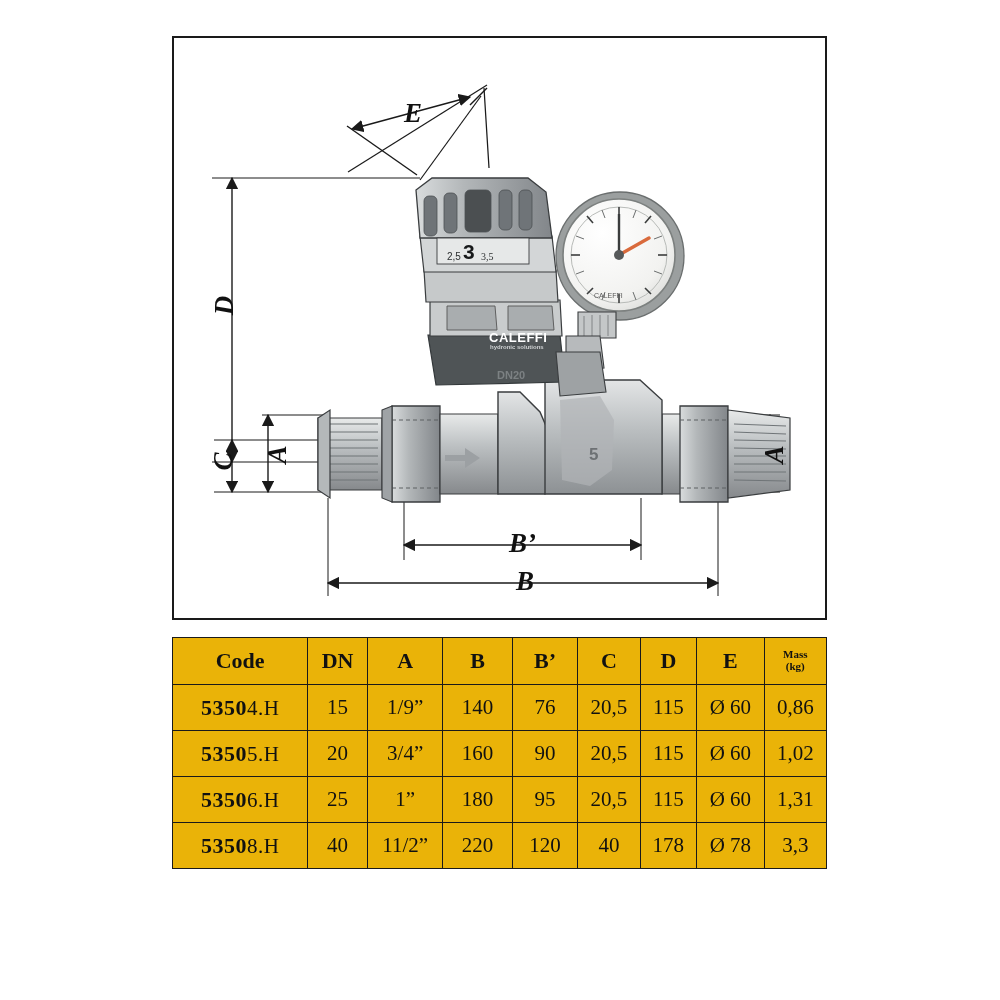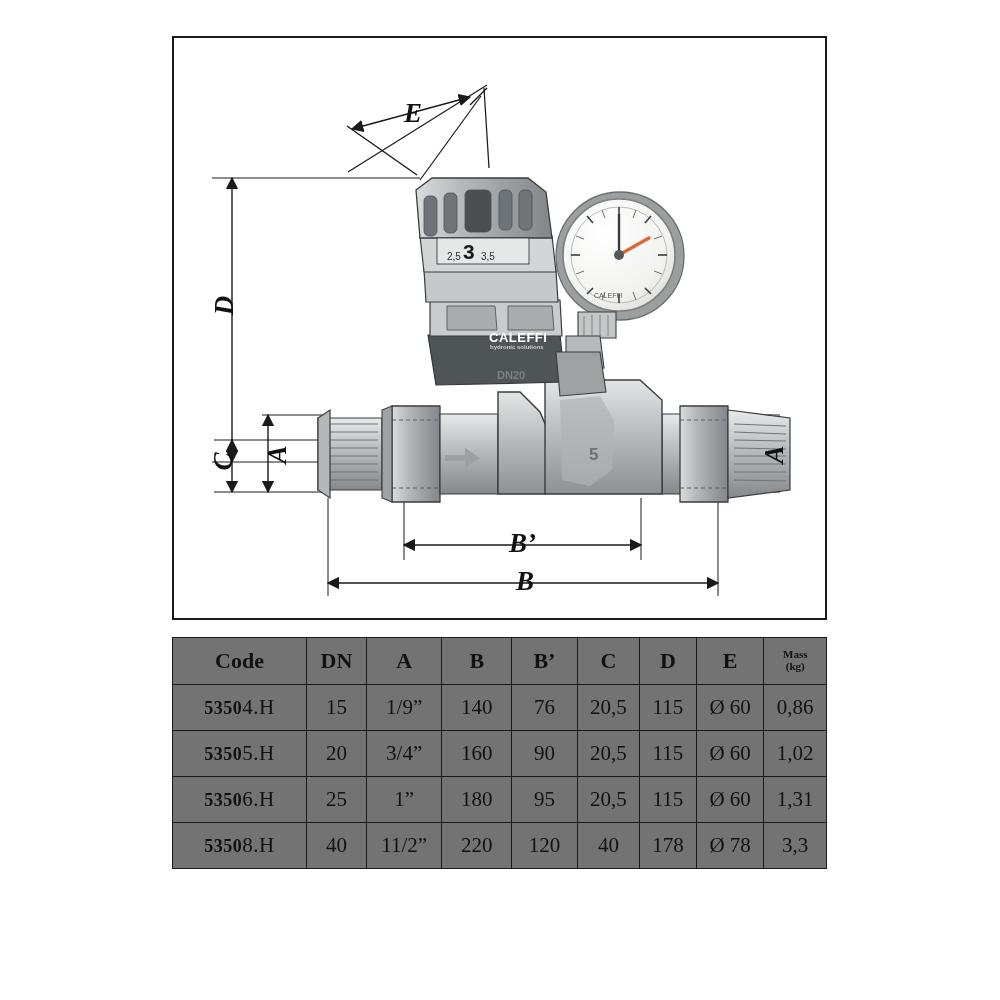--- a/index.html
+++ b/index.html
@@ -56,21 +56,21 @@
   }
 
   
   .spec-table {
     position: absolute;
     left: 172px;
     top: 637px;
     width: 655px;
     border-collapse: collapse;
     font-family: "Liberation Serif", serif;
-    background: #737373;
+    background: #eab308;
   }
   .spec-table td, .spec-table th {
     border: 1.5px solid #1a1a1a;
     text-align: center;
     font-size: 21px;
     padding: 0;
     height: 45px;
     color: #111;
     font-weight: normal;
   }
@@ -83,21 +83,21 @@
     font-size: 11px;
     line-height: 1.05;
     font-weight: bold;
   }
   .spec-table td.code-cell {
     font-size: 21px;
     letter-spacing: 0.5px;
   }
   .code-cell b {
     font-weight: bold;
-    font-size: 18px;
+    font-size: 22px;
   }
   .col-code { width: 148px; }
   .col-dn   { width: 66px; }
   .col-a    { width: 82px; }
   .col-b    { width: 78px; }
   .col-bp   { width: 73px; }
   .col-c    { width: 68px; }
   .col-d    { width: 62px; }
   .col-e    { width: 78px; }
   .col-mass { width: 68px; }
@@ -320,21 +320,21 @@
   <div class="dim-label vert" style="left:765px; top:439px;">A</div>
   <div class="dim-label" style="left:509px; top:528px;">B’</div>
   <div class="dim-label" style="left:516px; top:566px;">B</div>
 
   <div class="valve-text" style="left:489px; top:330px; font-size:13px; letter-spacing:0.5px;">CALEFFI</div>
   <div class="valve-text" style="left:490px; top:344px; font-size:6px; color:#cfd2d3;">hydronic solutions</div>
   <div class="valve-text" style="left:497px; top:369px; font-size:11px; color:#7c8183;text-align:right;">DN20</div>
 
   <div style="position:absolute; left:447px; top:251px; font-size:10px; font-family:'Liberation Sans',sans-serif; color:#2c2f30;">2,5</div>
   <div style="position:absolute; left:463px; top:240px; font-size:21px; font-weight:bold; font-family:'Liberation Sans',sans-serif; color:#17191a;">3</div>
-  <div style="position:absolute; left:481px; top:251px; font-size:10px; font-family:Liberation Sans, sans-serif; color:#2c2f30;">3,5</div>
+  <div style="position:absolute; left:481px; top:251px; font-size:10px; font-family:Liberation Serif, serif; color:#2c2f30;">3,5</div>
 
   <div class="gauge-brand" style="left:594px; top:292px;">CALEFFI</div>
 
   <table class="spec-table">
     <colgroup>
       <col class="col-code">
         <col class="col-dn">
         <col class="col-a">
         <col class="col-b">
       <col class="col-bp">

